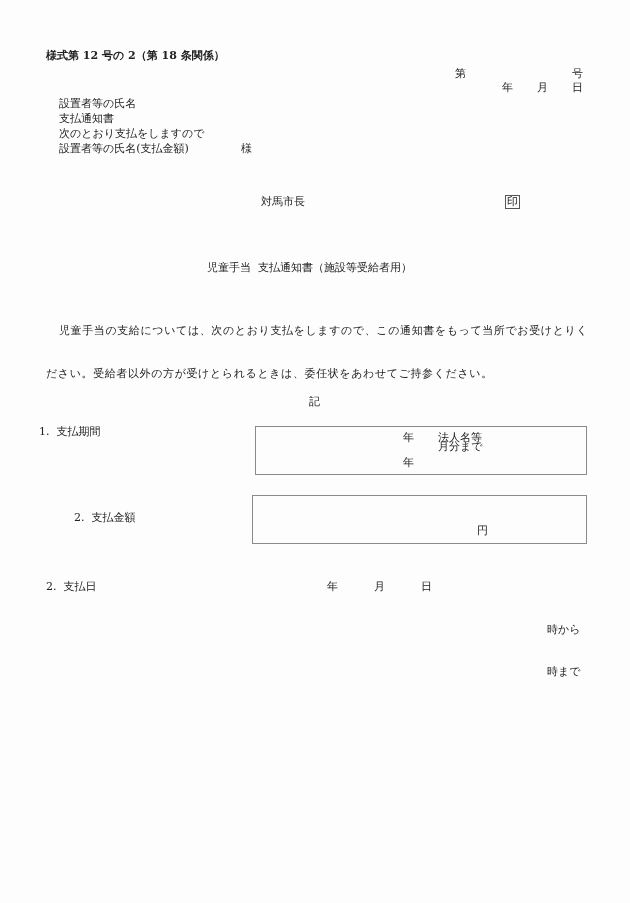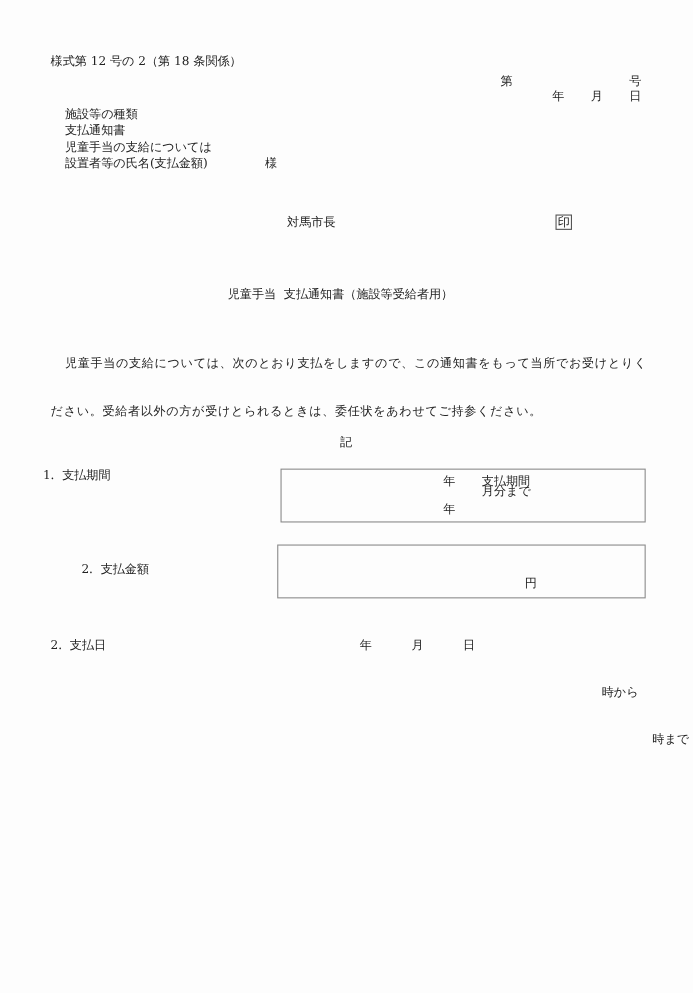--- a/index.html
+++ b/index.html
@@ -25,56 +25,56 @@
     .seal {
       display: inline-block;
       border: 1px solid #555;
       padding: 0 1px;
       line-height: 12px;
     }
   </style>
 </head>
 <body>
 
-<div class="abs" style="left:46px; top:49px;">様式第 12 号の 2（第 18 条関係）</div>
+<div class="abs" style="left:46px; top:49px;font-weight:bold;">様式第 12 号の 2（第 18 条関係）</div>
 
 <div class="abs" style="left:455px; top:67px;">第</div>
 <div class="abs" style="left:572px; top:67px;">号</div>
 
 <div class="abs" style="left:502px; top:81px;">年</div>
 <div class="abs" style="left:537px; top:81px;">月</div>
 <div class="abs" style="left:572px; top:81px;">日</div>
 
-<div class="abs" style="left:59px; top:97px;">施設等の種類</div>
+<div class="abs" style="left:59px; top:97px;">設置者等の氏名</div>
 <div class="abs" style="left:59px; top:112px;">支払通知書</div>
-<div class="abs" style="left:59px; top:127px;">児童手当の支給については</div>
+<div class="abs" style="left:59px; top:127px;">次のとおり支払をしますので</div>
 <div class="abs" style="left:59px; top:142px;">設置者等の氏名(支払金額)</div>
 <div class="abs" style="left:241px; top:142px;">様</div>
 
 <div class="abs" style="left:261px; top:195px;">対馬市長</div>
 <div class="abs" style="left:505px; top:195px;">
   <span class="seal">印</span>
 </div>
 
 <div class="abs" style="left:207px; top:261px; white-space:pre;text-align:center;">児童手当  支払通知書（施設等受給者用）</div>
 
 <div class="abs" style="left:59px; top:324px; letter-spacing:0.6px;">児童手当の支給については、次のとおり支払をしますので、この通知書をもって当所でお受けとりく</div>
 <div class="abs" style="left:46px; top:367px; letter-spacing:0.6px;">ださい。受給者以外の方が受けとられるときは、委任状をあわせてご持参ください。</div>
 
 <div class="abs" style="left:309px; top:395px;">記</div>
 
 <div class="abs" style="left:39px; top:425px; white-space:pre;">1.  支払期間</div>
 <div class="box" style="left:255px; top:426px; width:332px; height:49px;"></div>
 <div class="abs" style="left:403px; top:431px;">年</div>
-<div class="abs" style="left:438px; top:431px;">支払期間</div>
+<div class="abs" style="left:438px; top:431px;">法人名等</div>
 <div class="abs" style="left:403px; top:456px;">年</div>
 <div class="abs" style="left:438px; top:440px;">月分まで</div>
 
 <div class="abs" style="left:46px; top:511px; white-space:pre;margin-left:28px;">2.  支払金額</div>
 <div class="box" style="left:252px; top:495px; width:335px; height:49px;"></div>
 <div class="abs" style="left:477px; top:524px;">円</div>
 
 <div class="abs" style="left:46px; top:580px; white-space:pre;">2.  支払日</div>
 <div class="abs" style="left:327px; top:580px;">年</div>
 <div class="abs" style="left:374px; top:580px;">月</div>
 <div class="abs" style="left:421px; top:580px;">日</div>
 <div class="abs" style="left:547px; top:623px;">時から</div>
-<div class="abs" style="left:547px; top:665px;margin-left:46px;">時まで</div>
+<div class="abs" style="left:547px; top:665px;">時まで</div>
 
 </body></html>

